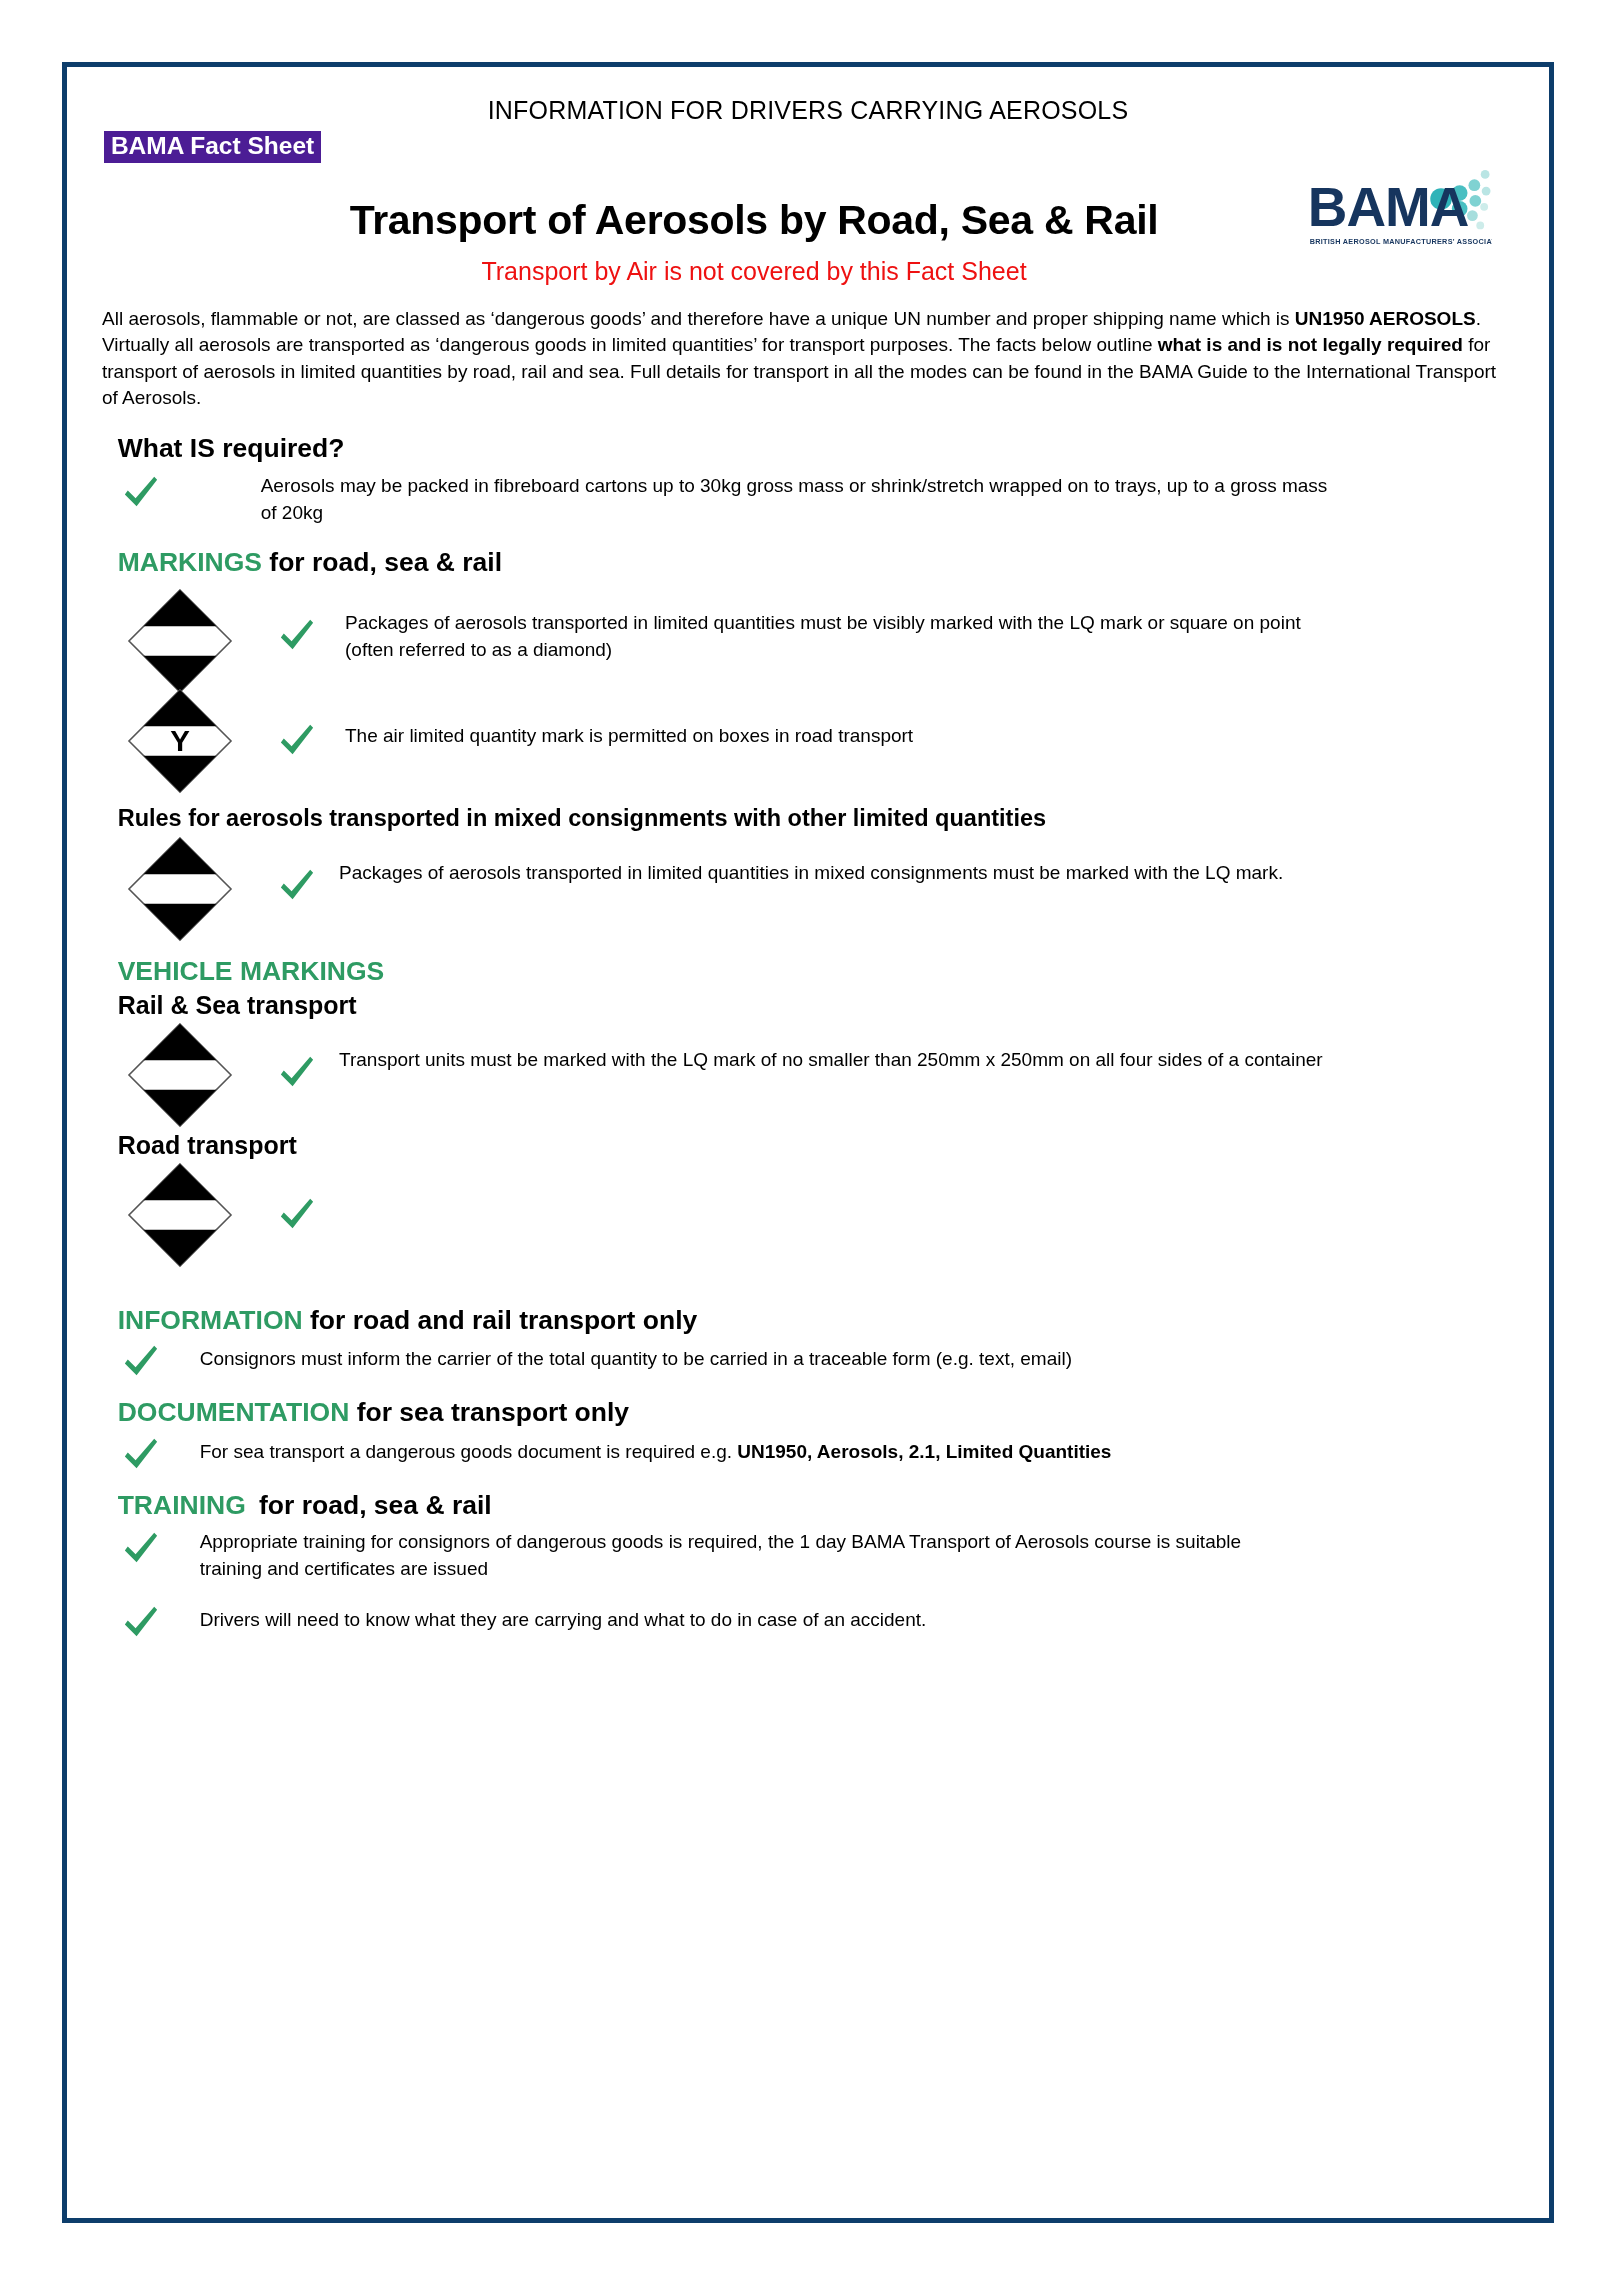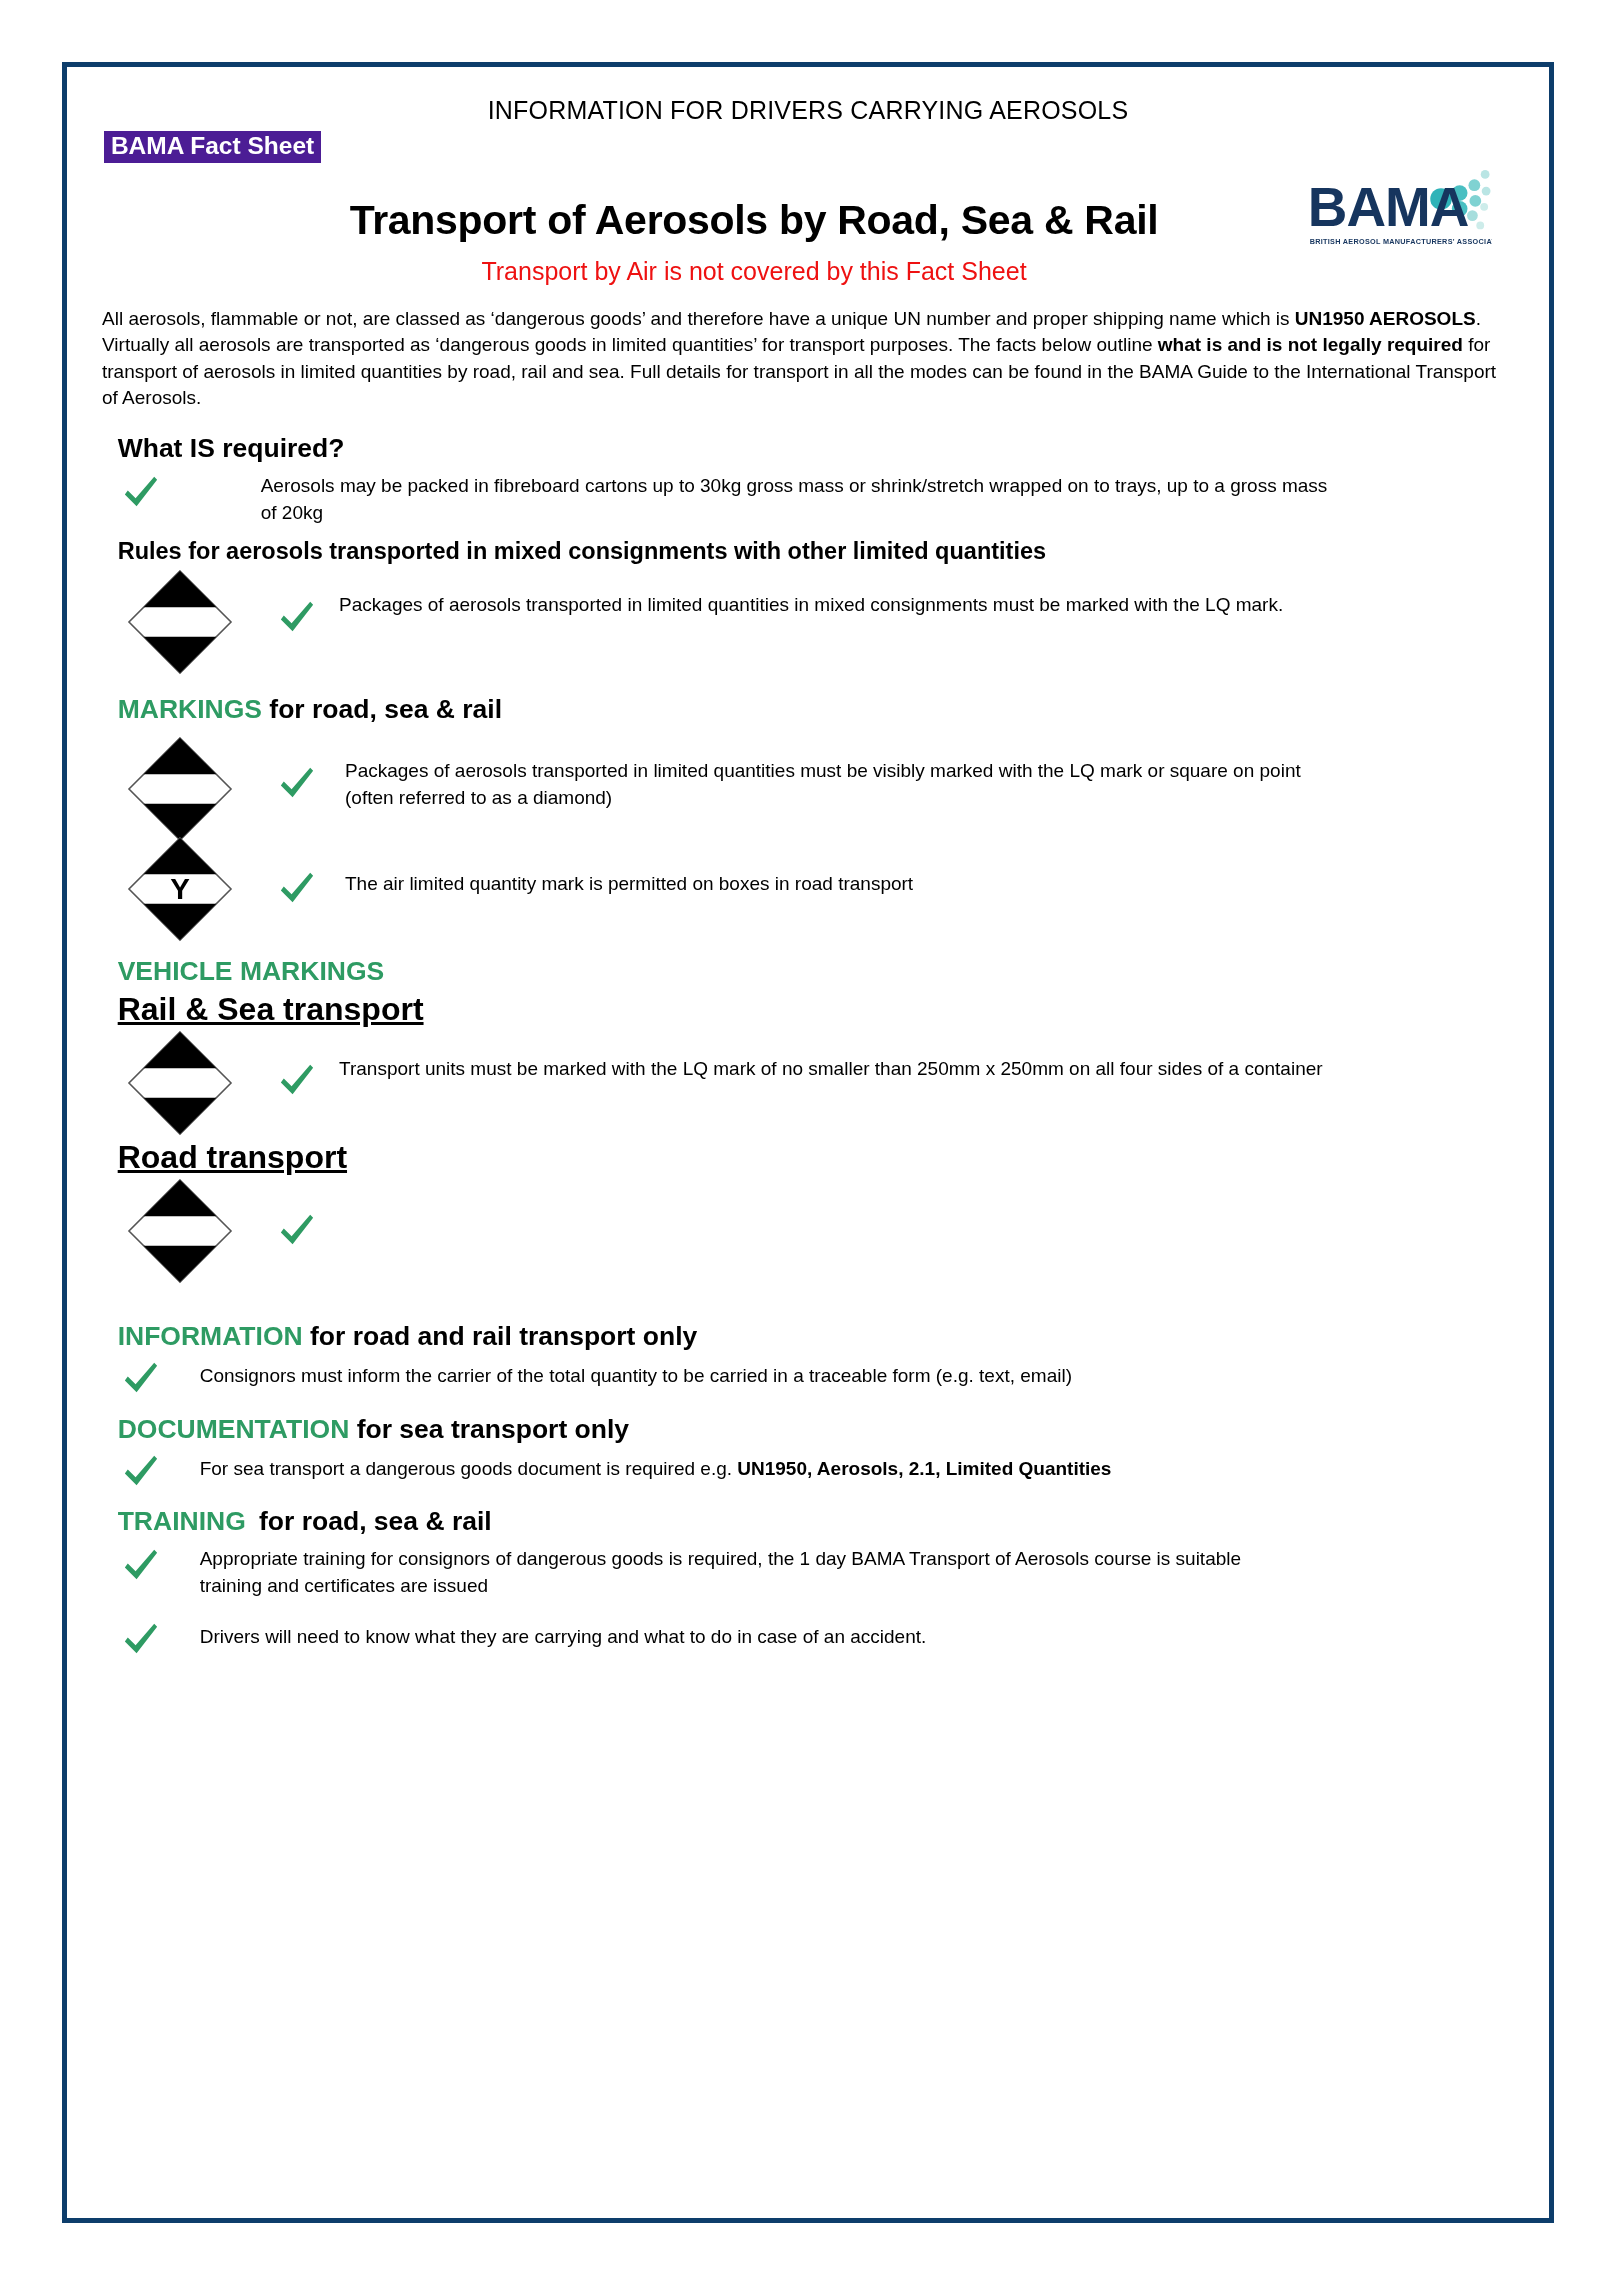--- a/index.html
+++ b/index.html
@@ -110,25 +110,24 @@
     line-height: 1.2;
     margin: 0;
   }
   .h-rules {
     font-size: 23.5px;
     font-weight: bold;
     line-height: 1.2;
     margin: 0;
   }
   .h-sub {
-    font-size: 32px;
+    font-size: 25px;
     font-weight: bold;
     line-height: 1.2;
     margin: 0;
-    text-decoration: underline;
   }
 
   
   .check {
     display: inline-block;
     width: 45px;
     height: 45px;
     flex: 0 0 45px;
   }
   .check svg { display: block; width: 45px; height: 45px; }
@@ -197,40 +196,20 @@
       <div class="row" style="margin-top:3.9px;">
         <span class="check">
           <svg viewBox="0 0 46 46">
               <path d="M7 26 L10 22 L18 30 L37 8 L40 11 L19 38 Z" fill="#2e9b63"></path>
             </svg>
         </span>
         <div class="row-text" style="width:1068px; margin-left:98px; margin-top:3.9px;">Aerosols may be packed in fibreboard cartons up to 30kg gross mass or shrink/stretch wrapped on to trays, up to a gross mass of 20kg</div>
       </div>
     </div>
 
-    <div class="sec" style="margin-top:9.8px; padding-left:15.7px;">
-      <div class="h-rules">Rules for aerosols transported in mixed consignments with other limited quantities</div>
-
-      <div class="row" style="margin-top:3.9px;">
-        <span class="lq" style="margin-left:9.8px;">
-          <svg viewBox="0 0 108 108" width="106" height="106">
-            <polygon points="54,2 106,54 54,106 2,54" fill="#ffffff" stroke="#555555" stroke-width="1.6"></polygon>
-            <polygon points="54,2 91,39 17,39" fill="#000000"></polygon>
-            <polygon points="54,106 91,69 17,69" fill="#000000"></polygon>
-          </svg>
-        </span>
-        <span class="check" style="margin-left:41px; margin-top:25.5px;">
-          <svg viewBox="0 0 46 46">
-              <path d="M7 26 L10 22 L18 30 L37 8 L40 11 L19 38 Z" fill="#2e9b63"></path>
-            </svg>
-        </span>
-        <div class="row-text" style="width:990px; margin-left:19.6px; margin-top:23.5px;">Packages of aerosols transported in limited quantities in mixed consignments must be marked with the LQ mark.</div>
-      </div>
-    </div>
-
     <div class="sec" style="margin-top:19.6px; padding-left:15.7px;">
       <div class="h-mixed">
         <span class="h-green-word">MARKINGS</span>
         <span>for road, sea &amp; rail</span>
       </div>
 
       <div class="row" style="margin-top:9.8px;">
         <span class="lq" style="margin-left:9.8px;">
           <svg viewBox="0 0 108 108" width="106" height="106">
             <polygon points="54,2 106,54 54,106 2,54" fill="#ffffff" stroke="#555555" stroke-width="1.6"></polygon>
@@ -257,20 +236,40 @@
         </span>
         <span class="check" style="margin-left:41px; margin-top:29px;">
           <svg viewBox="0 0 46 46">
               <path d="M7 26 L10 22 L18 30 L37 8 L40 11 L19 38 Z" fill="#2e9b63"></path>
             </svg>
         </span>
         <div class="row-text" style="width:1000px; margin-left:25.5px; margin-top:35px;">The air limited quantity mark is permitted on boxes in road transport</div>
       </div>
     </div>
 
+    <div class="sec" style="margin-top:9.8px; padding-left:15.7px;">
+      <div class="h-rules">Rules for aerosols transported in mixed consignments with other limited quantities</div>
+
+      <div class="row" style="margin-top:3.9px;">
+        <span class="lq" style="margin-left:9.8px;">
+          <svg viewBox="0 0 108 108" width="106" height="106">
+            <polygon points="54,2 106,54 54,106 2,54" fill="#ffffff" stroke="#555555" stroke-width="1.6"></polygon>
+            <polygon points="54,2 91,39 17,39" fill="#000000"></polygon>
+            <polygon points="54,106 91,69 17,69" fill="#000000"></polygon>
+          </svg>
+        </span>
+        <span class="check" style="margin-left:41px; margin-top:25.5px;">
+          <svg viewBox="0 0 46 46">
+              <path d="M7 26 L10 22 L18 30 L37 8 L40 11 L19 38 Z" fill="#2e9b63"></path>
+            </svg>
+        </span>
+        <div class="row-text" style="width:990px; margin-left:19.6px; margin-top:23.5px;">Packages of aerosols transported in limited quantities in mixed consignments must be marked with the LQ mark.</div>
+      </div>
+    </div>
+
     <div class="sec" style="margin-top:13.7px; padding-left:15.7px;">
       <div class="h-black h-green-word">VEHICLE MARKINGS</div>
       <div class="h-sub" style="margin-top:2px;">Rail &amp; Sea transport</div>
 
       <div class="row" style="margin-top:2px;">
         <span class="lq" style="margin-left:9.8px;">
           <svg viewBox="0 0 108 108" width="106" height="106">
             <polygon points="54,2 106,54 54,106 2,54" fill="#ffffff" stroke="#555555" stroke-width="1.6"></polygon>
             <polygon points="54,2 91,39 17,39" fill="#000000"></polygon>
             <polygon points="54,106 91,69 17,69" fill="#000000"></polygon>

